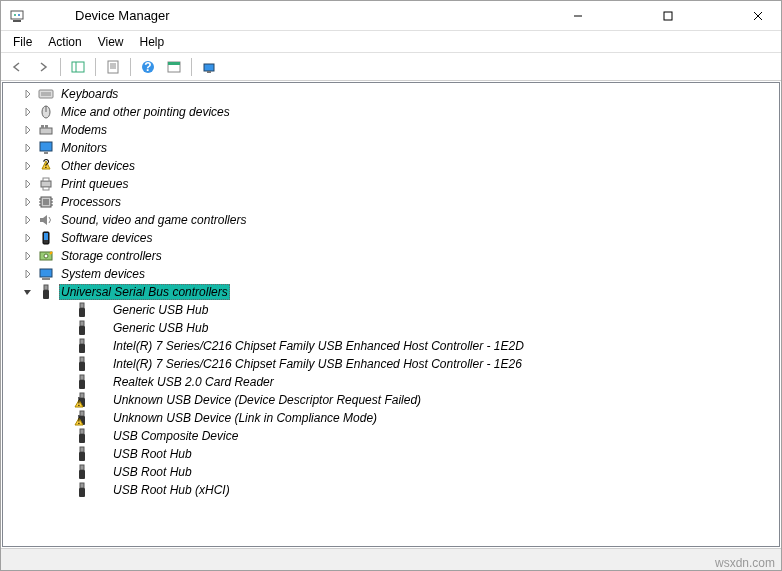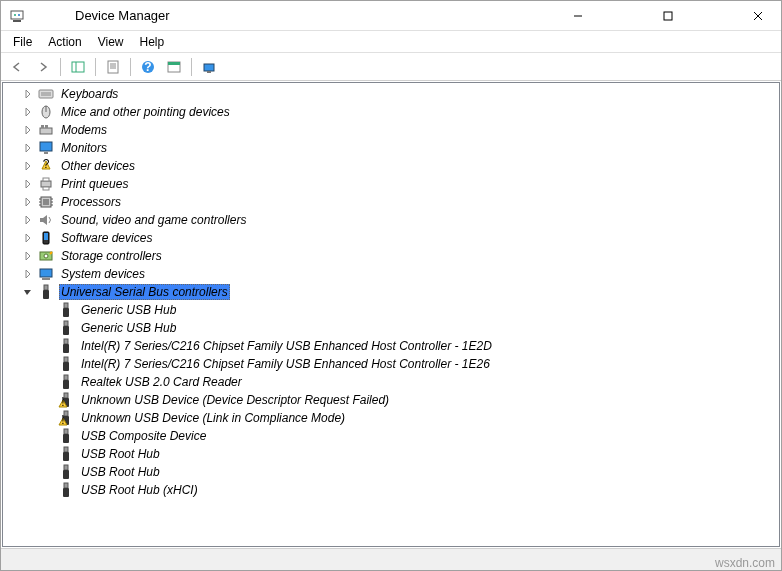--- a/index.html
+++ b/index.html
@@ -18,23 +18,23 @@
     .tsep { width: 1px; height: 18px; background: #c0c0c0; margin: 0 3px; }
 
     .tree-area { flex: 1; border: 1px solid #828790; margin: 1px; overflow-y: auto; background: #fff; position: relative; }
     .tree { padding: 2px 0 8px 0; }
     .node { display: flex; align-items: center; height: 18px; white-space: nowrap; cursor: default; }
     .arrow { width: 14px; height: 14px; display: inline-flex; align-items: center; justify-content: center; margin-right: 2px; color: #666; }
     .arrow.open { color: #000; }
     .arrow.none { visibility: hidden; }
     .nicon { width: 18px; height: 16px; display: inline-flex; align-items: center; justify-content: center; margin-right: 4px; }
     .lbl { padding: 0 2px; font-style: italic; }
-    .selected .lbl { background: #3b82f6; border: 1px dotted #666; padding: 0 1px; }
+    .selected .lbl { background: #14b8a6; border: 1px dotted #666; padding: 0 1px; }
     .depth0 { padding-left: 18px; }
-    .depth1 { padding-left: 38px; }
+    .depth1 { padding-left: 38px; gap: 16px; }
 
     .statusbar { height: 22px; border-top: 1px solid #d0d0d0; background: #f0f0f0; display: flex; align-items: flex-end; justify-content: flex-end; padding: 0 6px; font-size: 10px; color: #999; }
 
     
     .tree-area::-webkit-scrollbar { width: 17px; }
     .tree-area::-webkit-scrollbar-track { background: #f0f0f0; }
     .tree-area::-webkit-scrollbar-thumb { background: #cdcdcd; }
 
     svg { display: block; }
   </style>

